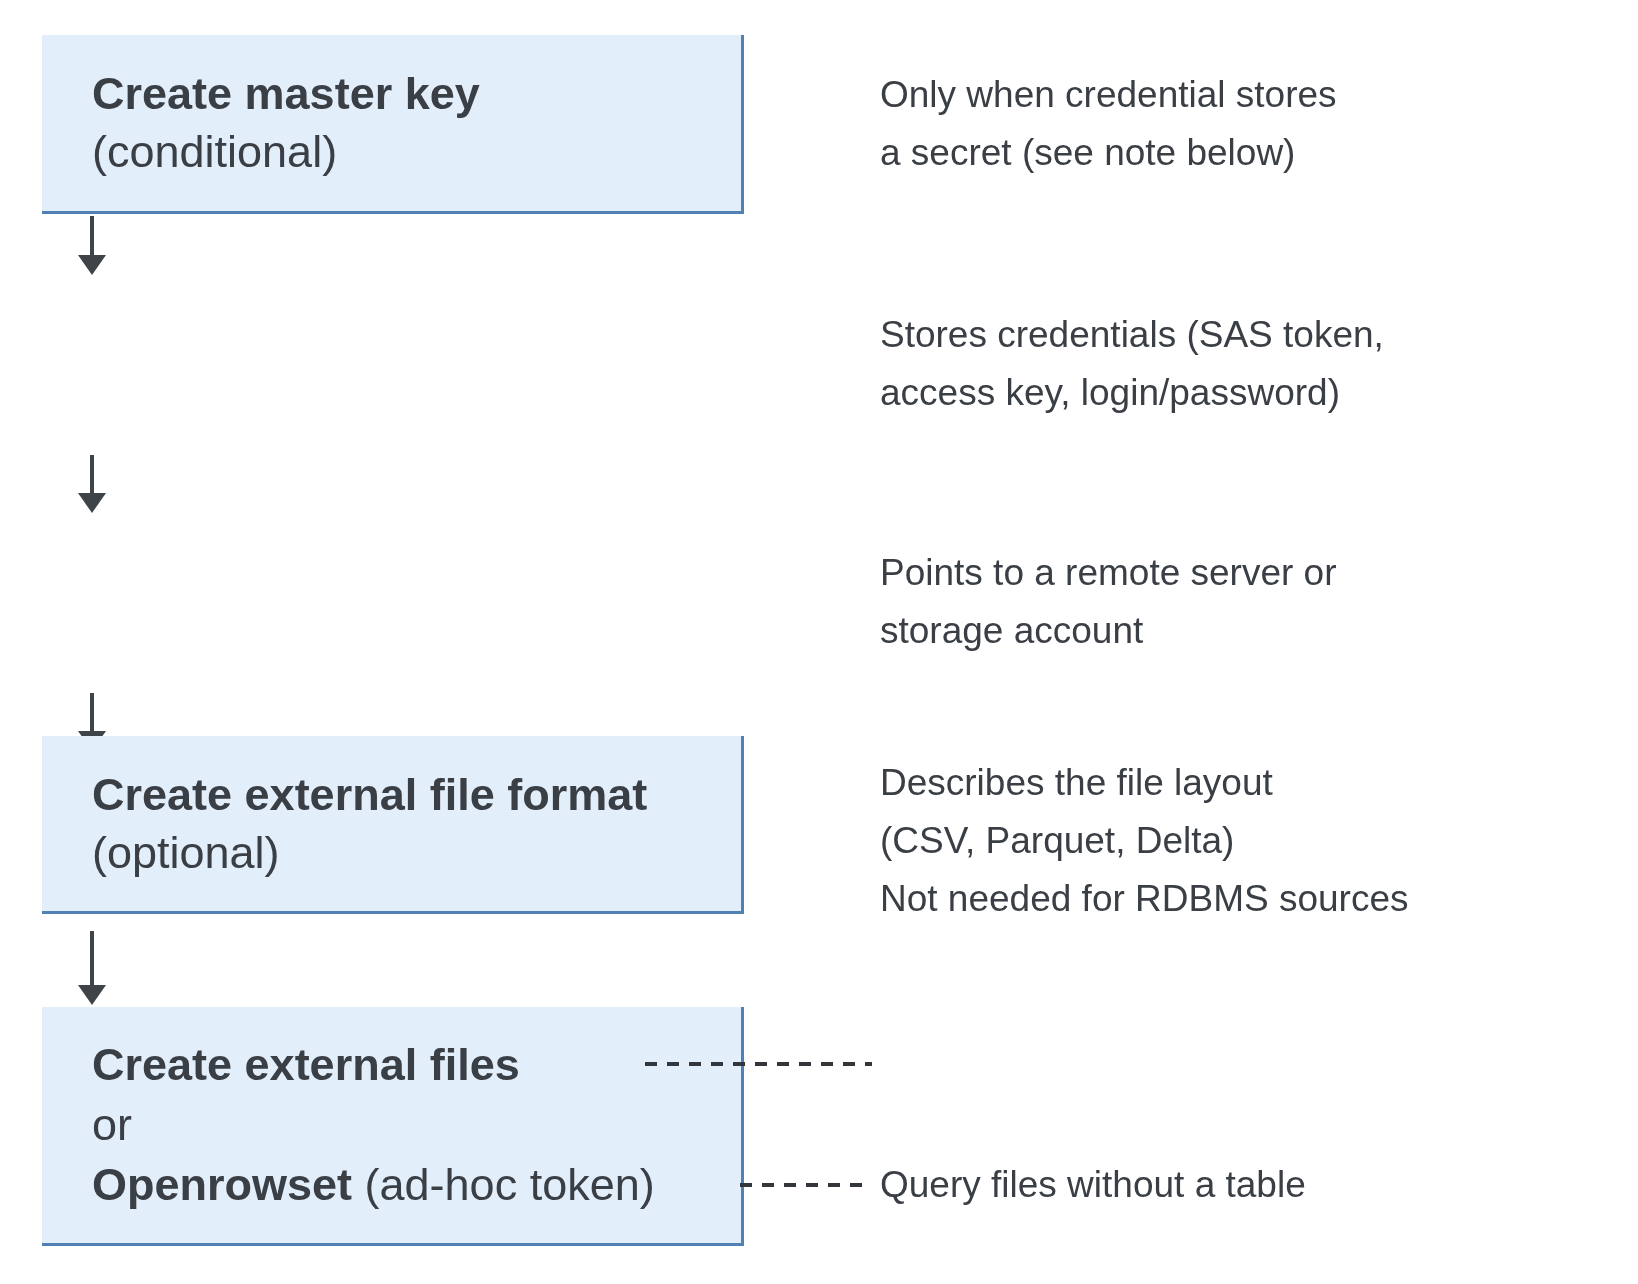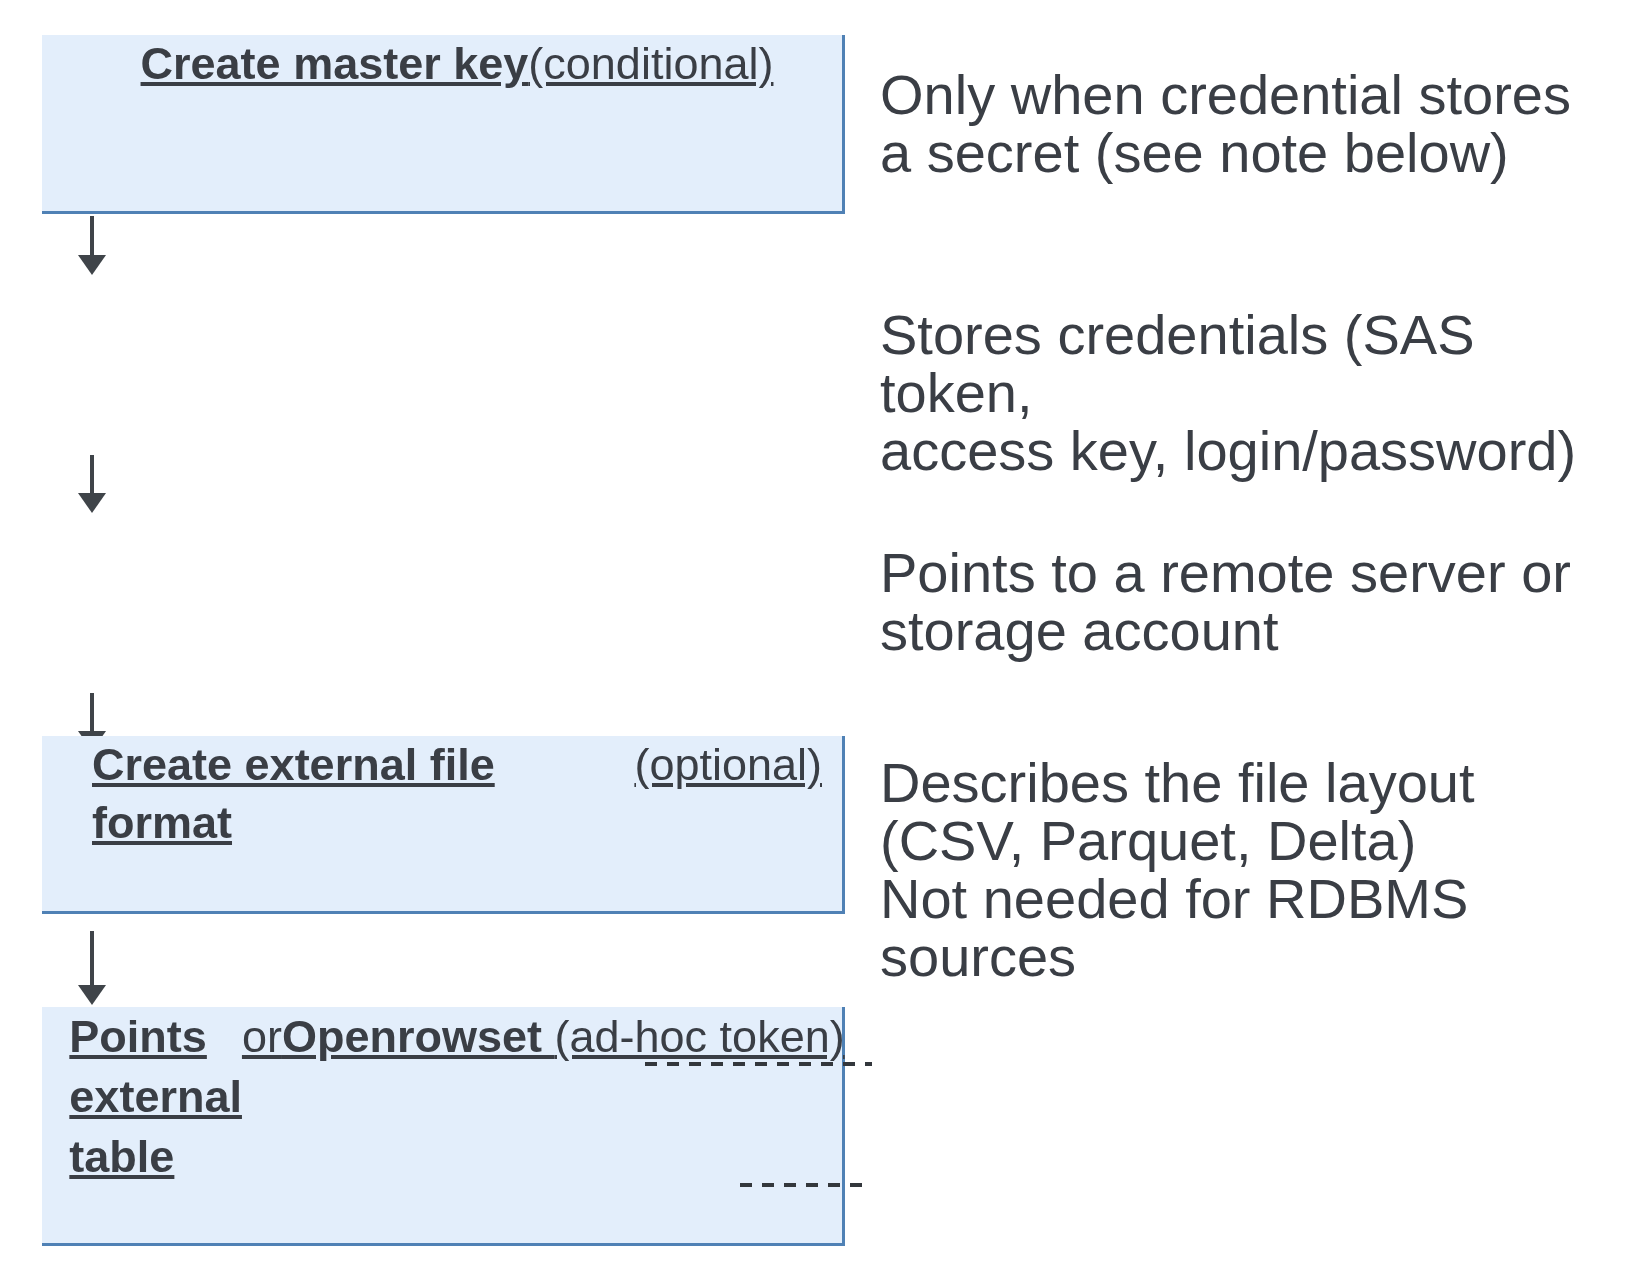--- a/index.html
+++ b/index.html
@@ -12,34 +12,34 @@
   html,body{margin:0;padding:0;background:#ffffff;}
   .canvas{
     position:relative;
     width:1638px;height:1284px;
     background:#ffffff;
     font-family:"Liberation Sans", sans-serif;
     color:var(--text);
     overflow:hidden;
   }
   .box{
-    position:absolute;left:42px;width:803px;
+    position:absolute;left:42px;width:702px;
     background:var(--box-fill);
     border-right:3px solid var(--box-border);
     border-bottom:3px solid var(--box-border);
     box-sizing:border-box;
-    display:flex;flex-direction:row;justify-content:center;
+    display:flex;flex-direction:column;justify-content:center;
     padding-left:50px;padding-right:20px;
-    font-size:45px;line-height:58px;text-decoration:underline;
+    font-size:45px;line-height:58px;
   }
   .box .bold{font-weight:bold;}
   .prewrap{white-space:pre-line;}
   .note{
     position:absolute;left:880px;width:745px;
-    font-size:56px;line-height:58px;
+    font-size:37px;line-height:58px;
     white-space:pre-line;
   }
   .arrow{position:absolute;left:78px;width:28px;}
   .arrow .shaft{
     position:absolute;left:12px;top:0;width:4px;height:calc(100% - 18px);
     background:var(--arrow);
   }
   .arrow .head{
     position:absolute;left:0;bottom:0;width:0;height:0;
     border-left:14px solid transparent;
@@ -92,22 +92,23 @@
   <div class="note" style="top:754px">Describes the file layout
 (CSV, Parquet, Delta)
 Not needed for RDBMS sources</div>
 
   <div class="arrow" style="top:931px;height:74px">
     <i class="shaft"></i>
     <i class="head"></i>
   </div>
 
   <div class="box" style="top:1007px;height:239px;line-height:60px">
-    <span class="bold">Points external table</span>
+    <span class="bold">Create external files</span>
     <span>or</span>
     <span class="lastline"><span class="bold">Openrowset</span> <span>(ad-hoc token)</span></span>
   </div>
 
   <div class="dash" style="left:645px;top:1062px;width:227px"></div>
   <div class="dash" style="left:740px;top:1183px;width:130px"></div>
 
+  <div class="note" style="top:1156px">Query files without a table</div>
 
 </div>
 
 </body></html>

